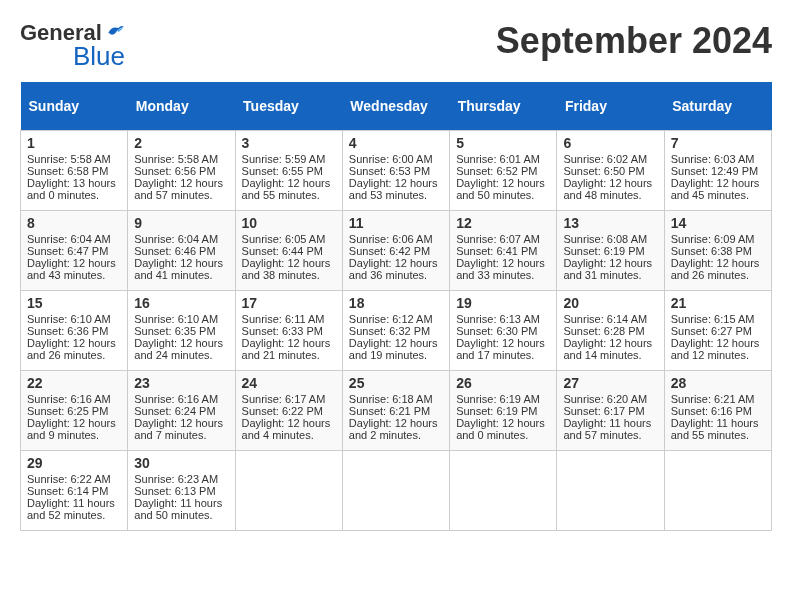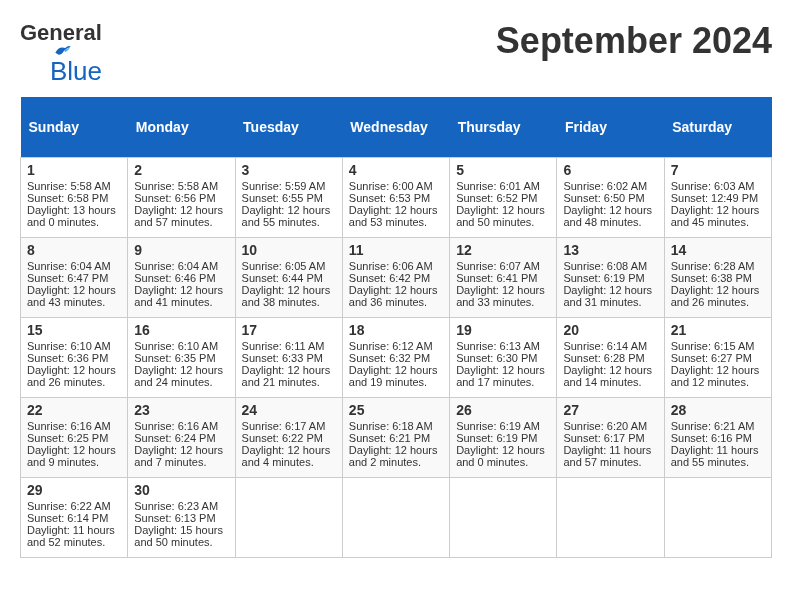--- a/index.html
+++ b/index.html
@@ -41,21 +41,21 @@
     }
     table {
       width: 100%;
       border-collapse: collapse;
       table-layout: fixed;
     }
     th {
       background-color: #1565c0;
       color: white;
       text-align: left;
-      padding: 22px 8px;
+      padding: 16px 8px;
       font-size: 14px;
       font-weight: bold;
     }
     td {
       border: 1px solid #ccc;
       vertical-align: top;
       padding: 4px 6px;
       font-size: 11px;
       color: #333;
       height: 80px;
@@ -72,21 +72,21 @@
     }
     tr:nth-child(even) td { background-color: #f9f9f9; }
     tr:nth-child(odd) td { background-color: #ffffff; }
   </style>
 </head>
 <body>
 
 <div class="header">
   <div class="logo">
     <div>
-      <div style="display:flex;align-items:center;flex-direction:column;">
+      <div style="display:flex;align-items:center;">
         <span class="logo-general" style="font-size:22px;font-weight:bold;color:#333;">General</span>
         <svg class="logo-icon" viewBox="0 0 30 25" style="margin-left:3px;margin-top:-5px;">
           <path d="M5,15 Q10,5 20,8 Q25,3 28,6 Q22,8 18,12 Q15,18 10,18 Z" fill="#1565c0"></path>
           <path d="M18,12 Q22,10 28,6 Q24,12 20,14 Z" fill="#42a5f5"></path>
         </svg>
       </div>
       <div style="font-size:26px;font-weight:normal;color:#1565c0;margin-top:-5px;text-align:right;">Blue</div>
     </div>
   </div>
   <div class="title-area">
@@ -156,21 +156,21 @@
 <span>Daylight: 12 hours and 36 minutes.</span></td>
         <td><span class="day-num">12</span>
 <span>Sunrise: 6:07 AM</span><br>
 <span>Sunset: 6:41 PM</span><br>
 <span>Daylight: 12 hours and 33 minutes.</span></td>
         <td><span class="day-num">13</span>
 <span>Sunrise: 6:08 AM</span><br>
 <span>Sunset: 6:19 PM</span><br>
 <span>Daylight: 12 hours and 31 minutes.</span></td>
         <td><span class="day-num">14</span>
-<span>Sunrise: 6:28 AM</span><br>
+<span>Sunrise: 6:09 AM</span><br>
 <span>Sunset: 6:38 PM</span><br>
 <span>Daylight: 12 hours and 26 minutes.</span></td>
       </tr>
       <tr>
         <td><span class="day-num">15</span>
 <span>Sunrise: 6:10 AM</span><br>
 <span>Sunset: 6:36 PM</span><br>
 <span>Daylight: 12 hours and 26 minutes.</span></td>
         <td><span class="day-num">16</span>
 <span>Sunrise: 6:10 AM</span><br>
@@ -228,21 +228,21 @@
 <span>Daylight: 11 hours and 55 minutes.</span></td>
       </tr>
       <tr>
         <td><span class="day-num">29</span>
 <span>Sunrise: 6:22 AM</span><br>
 <span>Sunset: 6:14 PM</span><br>
 <span>Daylight: 11 hours and 52 minutes.</span></td>
         <td><span class="day-num">30</span>
 <span>Sunrise: 6:23 AM</span><br>
 <span>Sunset: 6:13 PM</span><br>
-<span>Daylight: 15 hours and 50 minutes.</span></td>
+<span>Daylight: 11 hours and 50 minutes.</span></td>
         <td class="empty-cell"></td>
         <td class="empty-cell"></td>
         <td class="empty-cell"></td>
         <td class="empty-cell"></td>
         <td class="empty-cell"></td>
       </tr>
     </tbody>
 </table>
 
 </body></html>

